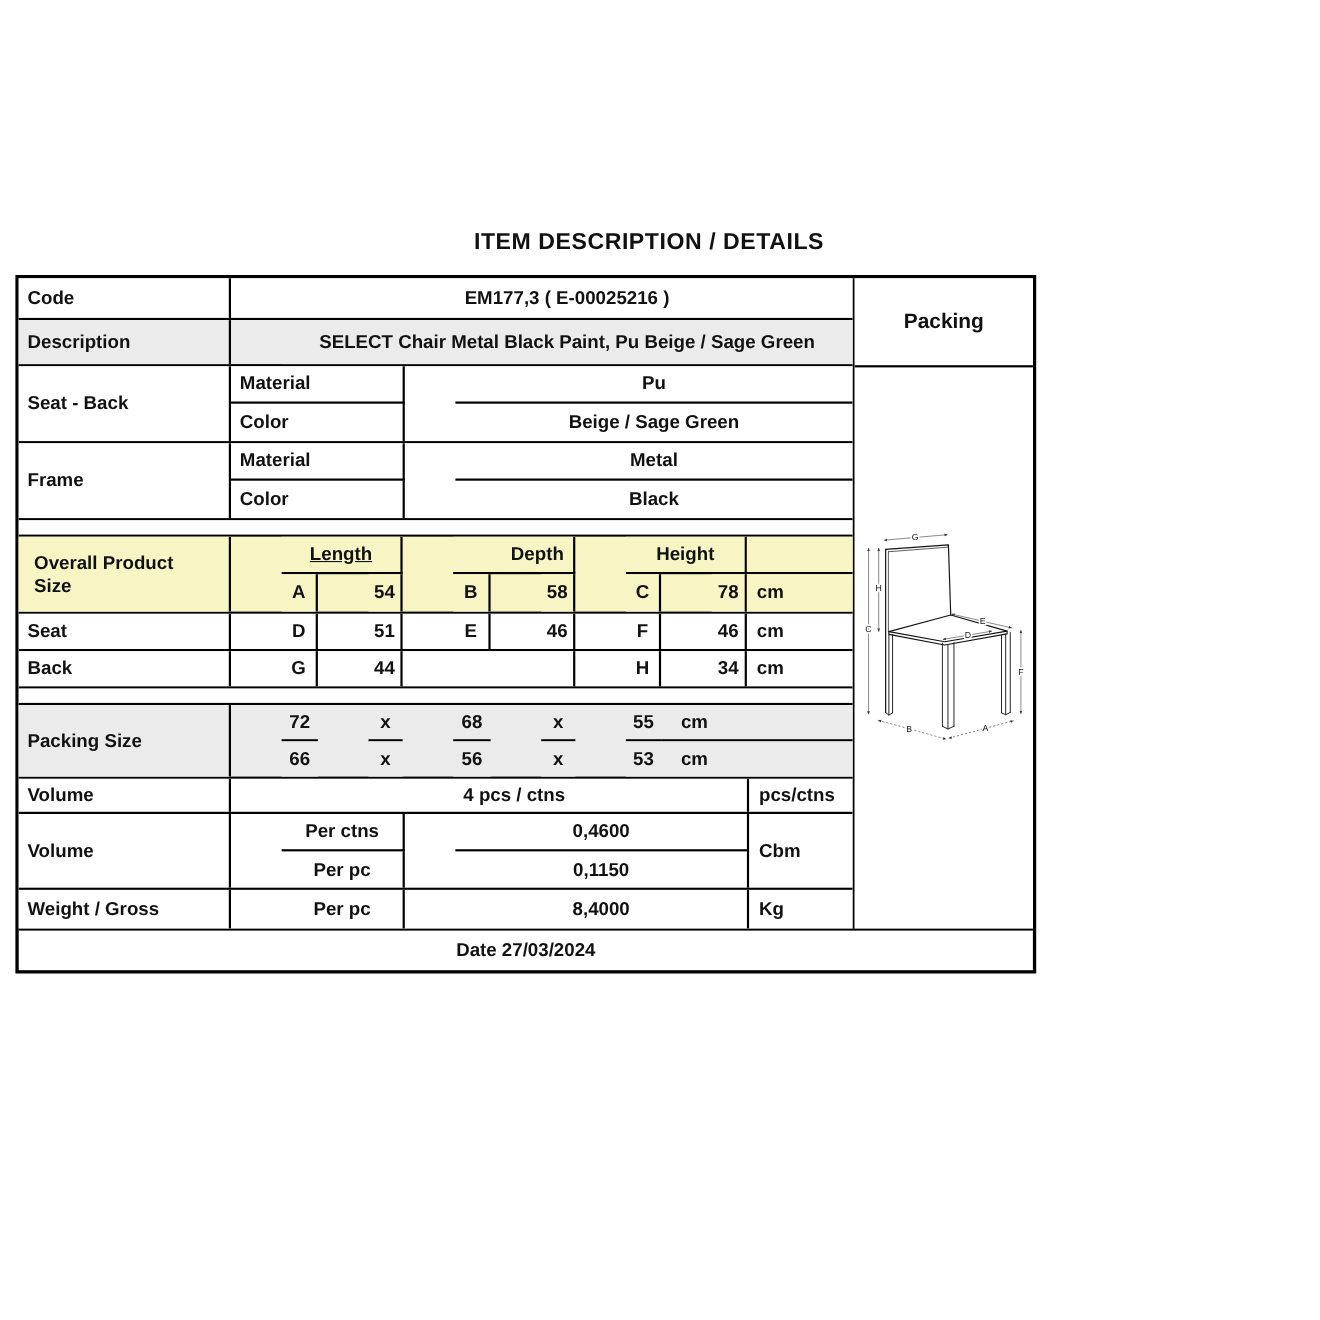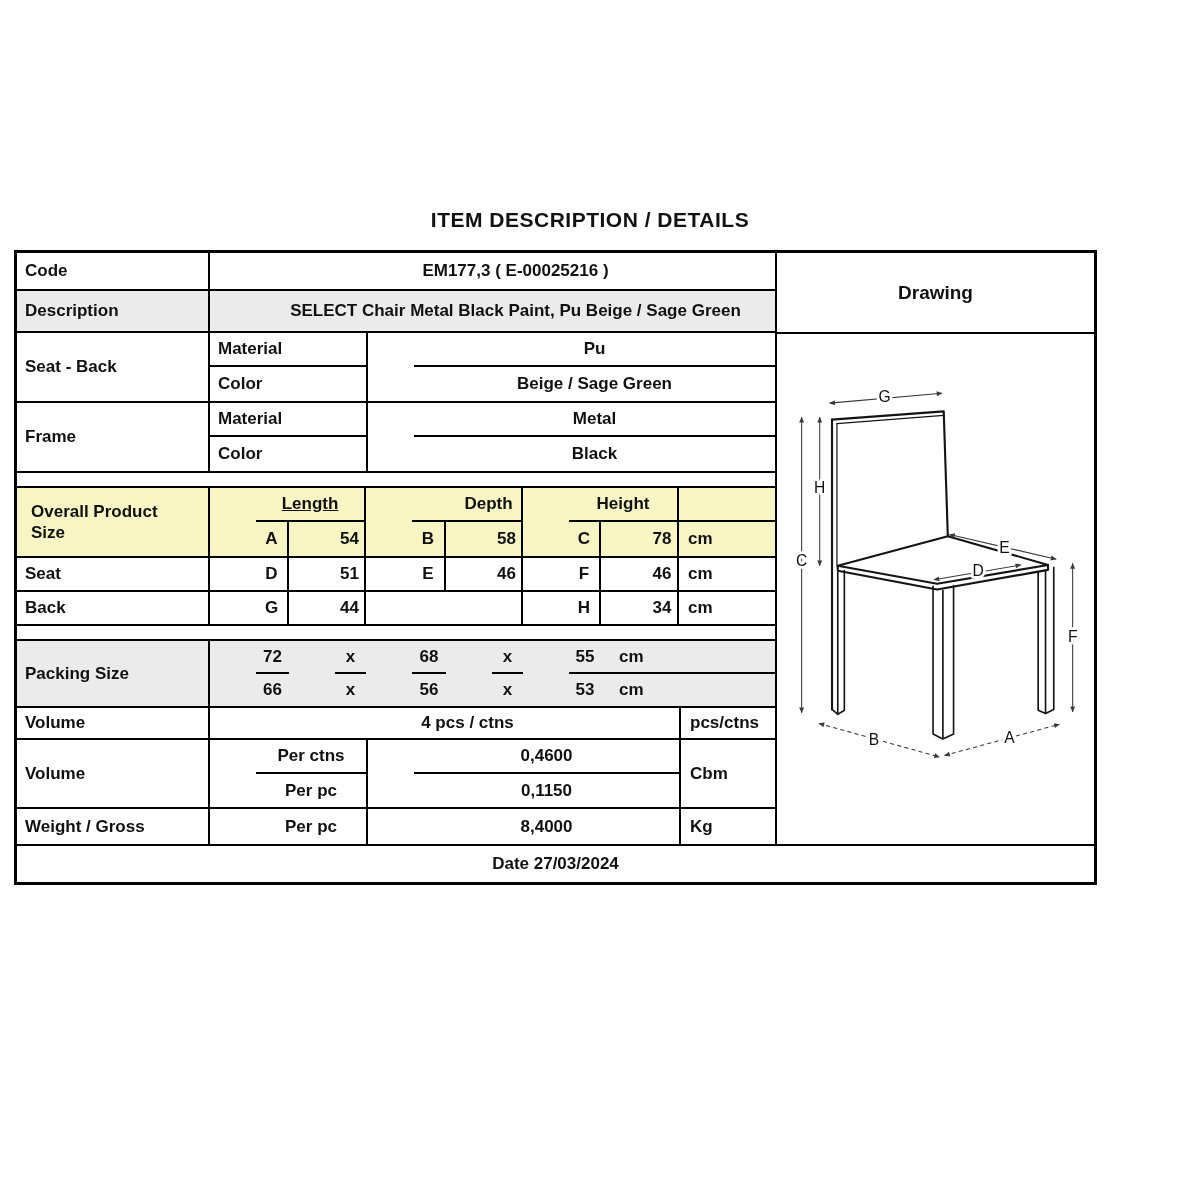--- a/index.html
+++ b/index.html
@@ -1,20 +1,20 @@
 <!DOCTYPE html>
 <html><head>
 <meta charset="utf-8">
 <style>
   html,body{margin:0;padding:0;background:#fff;}
   .sheet{position:relative;width:1200px;height:1200px;background:#ffffff;
          font-family:"Liberation Sans",sans-serif;color:#111;}
   .title{position:absolute;top:208px;left:14px;width:1152px;text-align:center;
          font-size:21px;font-weight:700;letter-spacing:.5px;}
-  .spec-table{position:absolute;top:250px;left:14px;width:1083px;
+  .spec-table{position:absolute;top:250px;left:14px;width:928px;
          border:3px solid #000;background:#fff;box-sizing:border-box;}
   .main{display:flex;}
   .left{width:760px;border-right:2px solid #000;box-sizing:border-box;}
   .row,.grp{display:grid;border-bottom:2px solid #000;background:#fff;box-sizing:border-box;}
   .cell{display:flex;align-items:center;font-size:17px;font-weight:700;
         overflow:hidden;white-space:nowrap;box-sizing:border-box;}
   .lab{padding-left:8px;}
   .ctr{justify-content:center;margin-left:46px;}
   .br{border-right:2px solid #000;}
   .bb{border-bottom:2px solid #000;}
@@ -172,21 +172,21 @@
         <div class="row cols-vol h35 nobb">
           <div class="cell lab br">Weight / Gross</div>
           <div class="cell ctr br">Per pc</div>
           <div class="cell ctr">8,4000</div>
           <div class="cell unit bl">Kg</div>
         </div>
 
       </div>
 
       <div class="drawing-panel">
-        <div class="draw-head">Drawing</div>
+        <div class="draw-head">Packing</div>
         <div class="draw-area">
           <svg viewBox="0 0 386 498">
             <defs>
               <marker id="ar" orient="auto-start-reverse" markerUnits="userSpaceOnUse" markerWidth="9" markerHeight="8" refX="7" refY="3.5">
                 <path d="M0.5,0.5 L7.5,3.5 L0.5,6.5 Z" fill="#3a3a3a"></path>
               </marker>
             </defs>
 
             <path class="ck" d="M67,50 L203,40 L208,192"></path>
             <path class="ck" d="M67,50 L67,403"></path>

